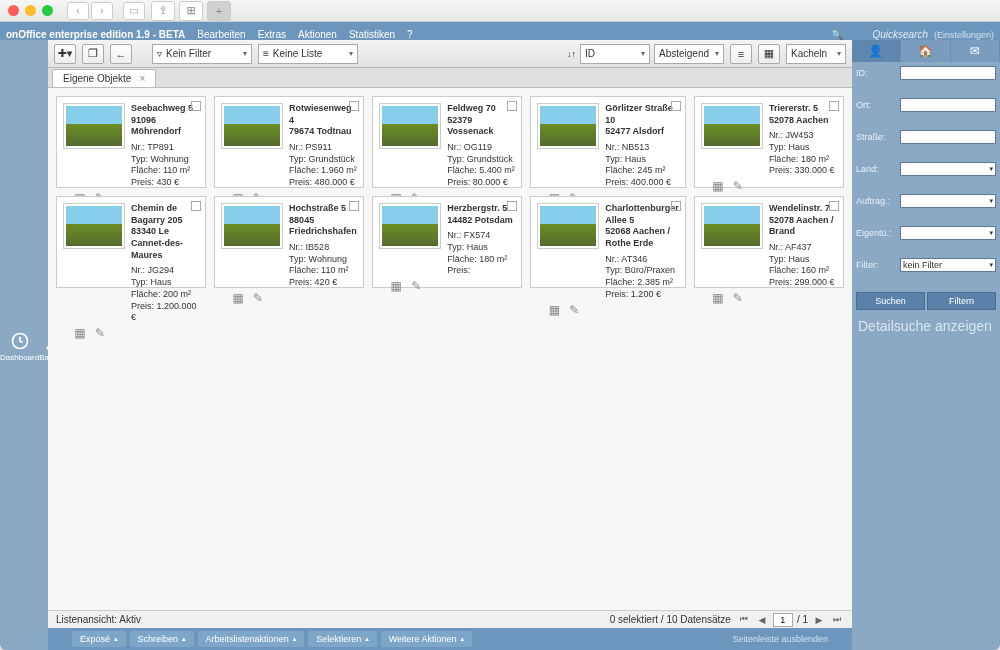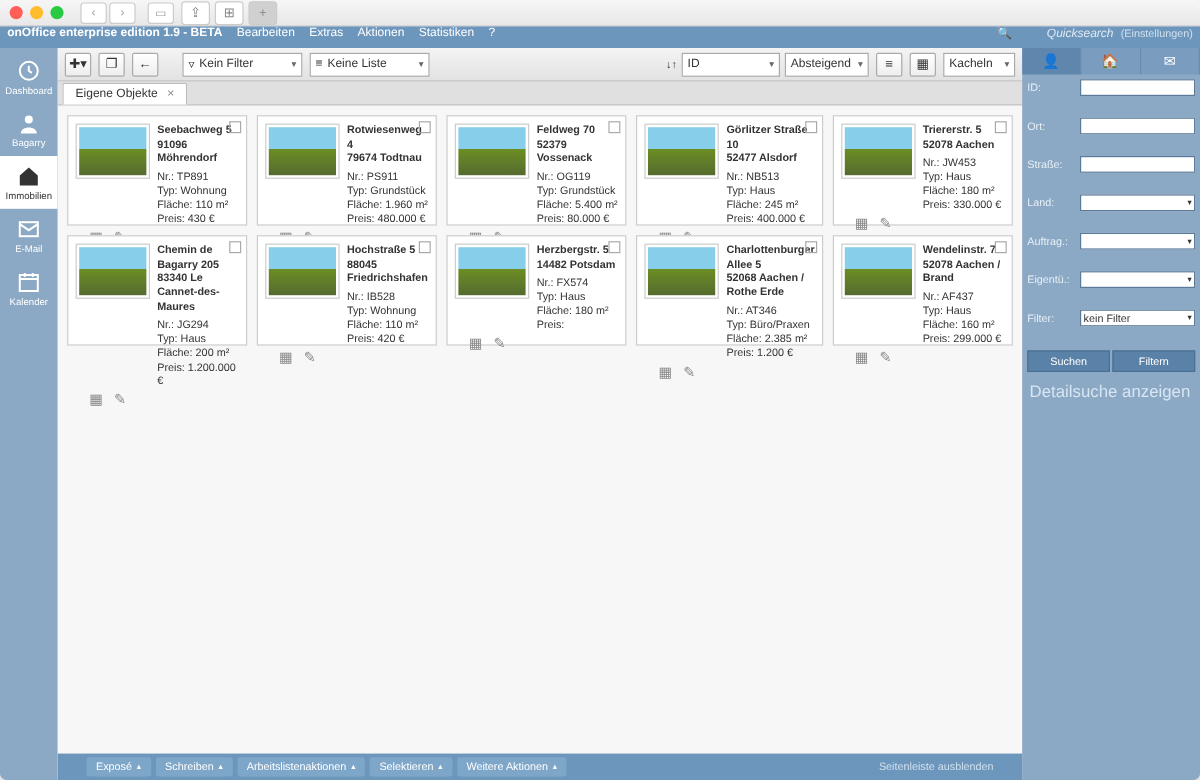--- a/index.html
+++ b/index.html
@@ -12,28 +12,28 @@
 .mac-dot.red { background: #ff5f57; } .mac-dot.yellow { background: #ffbd2e; } .mac-dot.green { background: #28ca42; }
 .mac-nav { display: flex; gap: 2px; margin-left: 8px; }
 .mac-nav-btn { width: 22px; height: 18px; background: #fff; border: 1px solid #ccc; border-radius: 3px; font-size: 10px; display: flex; align-items: center; justify-content: center; color: #999; }
 .mac-url { flex: 1; margin: 0 100px; height: 20px; background: #fff; border: 1px solid #ccc; border-radius: 3px; font-size: 11px; display: flex; align-items: center; justify-content: center; color: #666; }
 .mac-right { display: flex; gap: 4px; }
 .mac-right-btn { width: 24px; height: 20px; background: #fff; border: 1px solid #ccc; border-radius: 3px; font-size: 11px; display: flex; align-items: center; justify-content: center; color: #888; }
 .mac-plus { background: #d0d0d0; }
 
 
 .app { flex: 1; display: flex; flex-direction: column; background: #8ba8c4; font-size: 10px; color: #333; overflow: hidden; }
-.app-menubar { height: 18px; background: #6d96bc; color: #fff; display: flex; align-items: flex-start; padding: 0 6px; gap: 12px; font-size: 10px; }
+.app-menubar { height: 18px; background: #6d96bc; color: #fff; display: flex; align-items: flex-end; padding: 0 6px; gap: 12px; font-size: 10px; }
 .app-menubar .right { margin-left: auto; display: flex; align-items: center; gap: 6px; }
 .app-menubar .right .qs { color: #e0eaf2; font-style: italic; margin-left: 23px; }
 
 .app-body { flex: 1; display: flex; overflow: hidden; }
 
 
-.leftnav { width: 48px; background: #8ba8c4; display: flex; flex-direction: column; align-items: center; padding-top: 2px; }
+.leftnav { width: 48px; background: #8ba8c4; display: flex; align-items: center; padding-top: 2px; }
 .leftnav-item { width: 48px; height: 44px; display: flex; flex-direction: column; align-items: center; justify-content: center; gap: 2px; color: #fff; font-size: 8px; cursor: pointer; }
 .leftnav-item.active { background: #fff; color: #333; }
 .leftnav-icon { width: 20px; height: 20px; display: flex; align-items: center; justify-content: center; }
 
 
 .maincol { flex: 1; display: flex; flex-direction: column; background: #e8e8e8; overflow: hidden; }
 
 .toolbar { height: 28px; background: linear-gradient(#f4f4f4,#e2e2e2); border-bottom: 1px solid #bbb; display: flex; align-items: center; padding: 0 6px; gap: 6px; }
 .tb-btn { width: 22px; height: 20px; background: linear-gradient(#fff,#eee); border: 1px solid #aaa; border-radius: 2px; display: flex; align-items: center; justify-content: center; font-size: 11px; cursor: pointer; }
 .tb-select { height: 20px; background: #fff; border: 1px solid #aaa; font-size: 10px; padding: 0 4px; display: flex; align-items: center; gap: 4px; }
@@ -187,21 +187,21 @@
               <span class="tb-caret">▾</span>
             </div>
           <div class="tb-select w1">
               <span>≡</span>
               <span>Keine Liste</span>
               <span class="tb-caret">▾</span>
             </div>
           <div class="tb-spacer"></div>
           <div class="sort-group">
             <span class="sort-label">↓↑</span>
-            <div class="tb-select" style="width:82px">
+            <div class="tb-select" style="width:70px">
                 <span>ID</span>
                 <span class="tb-caret">▾</span>
               </div>
             <div class="tb-select" style="width:70px">
                 <span>Absteigend</span>
                 <span class="tb-caret">▾</span>
               </div>
           </div>
           <div class="tb-btn">≡</div>
           <div class="tb-btn">▦</div>
@@ -416,20 +416,34 @@
                   </div>
                 </div>
                 <div class="card-actions">
                   <div class="card-act">▦</div>
                   <div class="card-act">✎</div>
                 </div>
               </div>
             </div>
         </div>
 
+        <div class="statusbar">
+          <span>Listenansicht: Aktiv</span>
+          <div class="right">
+            <span>0 selektiert / 10 Datensätze</span>
+            <div class="pager">
+              <div class="pager-btn">⏮</div>
+              <div class="pager-btn">◀</div>
+              <input class="pager-input" value="1" style="">
+              <span>/ 1</span>
+              <div class="pager-btn">▶</div>
+              <div class="pager-btn">⏭</div>
+            </div>
+          </div>
+        </div>
 
         <div class="actionbar">
           <div class="action-btn">Exposé</div>
           <div class="action-btn">Schreiben</div>
           <div class="action-btn">Arbeitslistenaktionen</div>
           <div class="action-btn">Selektieren</div>
           <div class="action-btn">Weitere Aktionen</div>
           <div class="right">Seitenleiste ausblenden</div>
         </div>
       </div>

